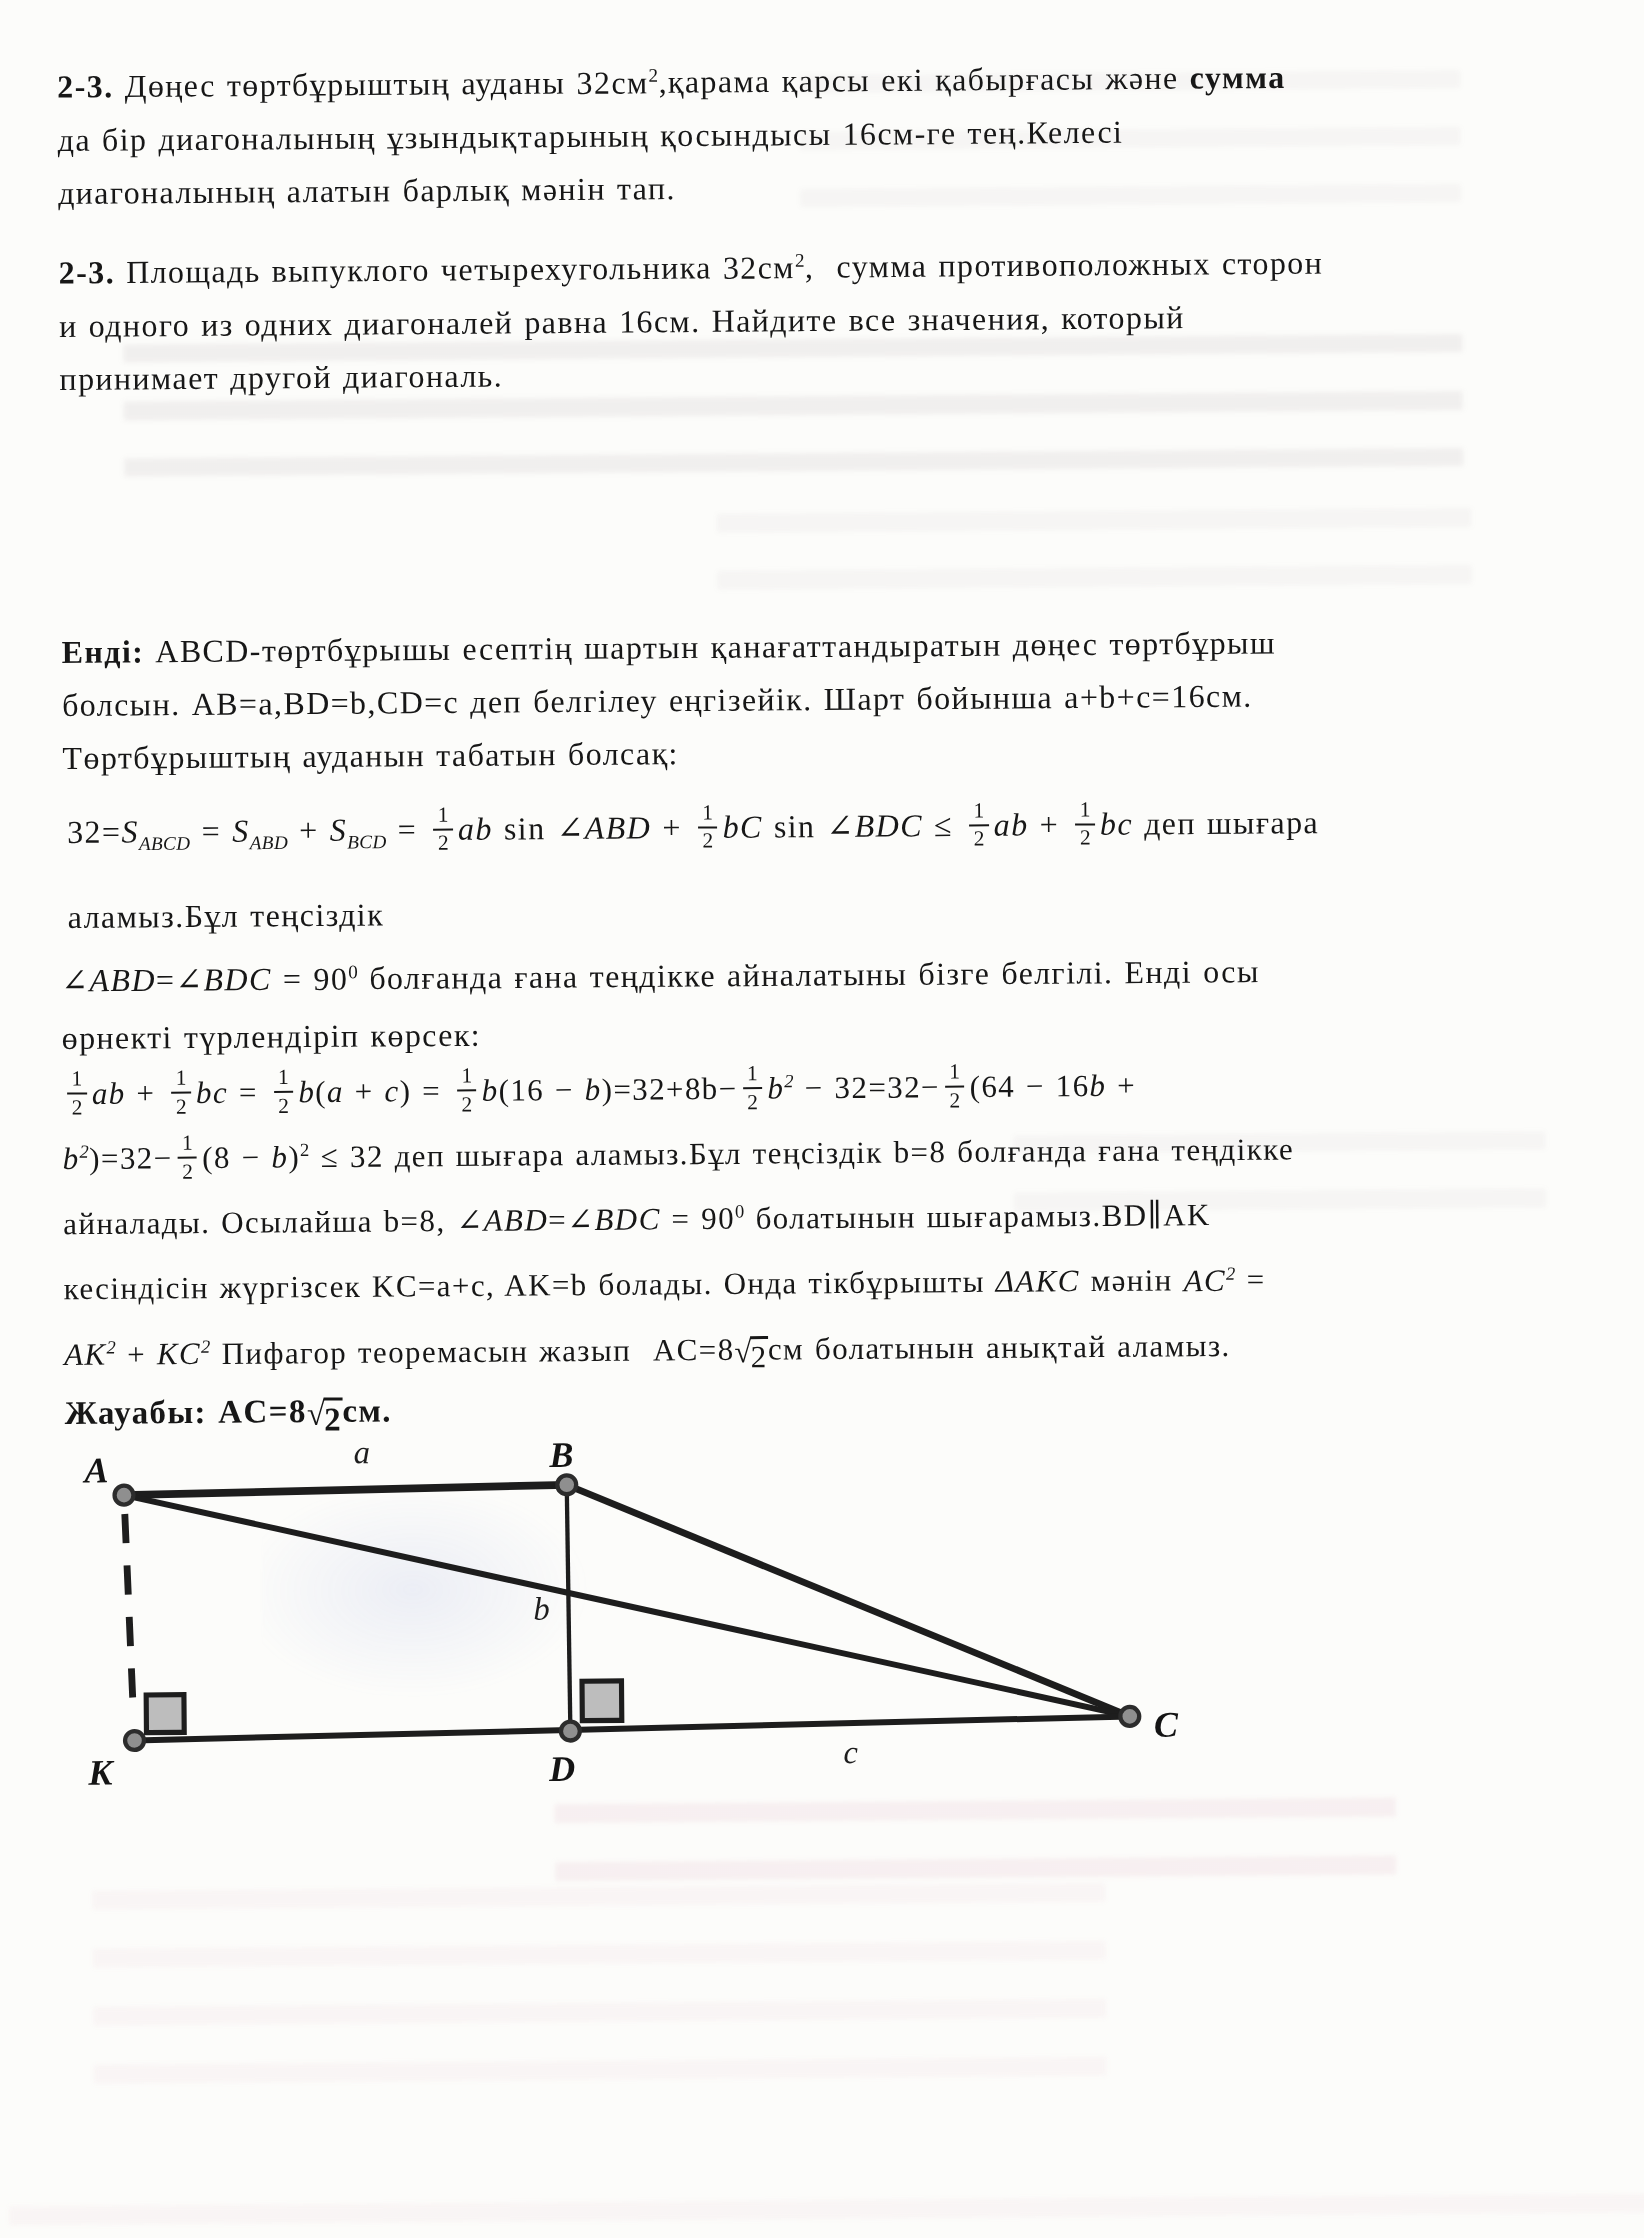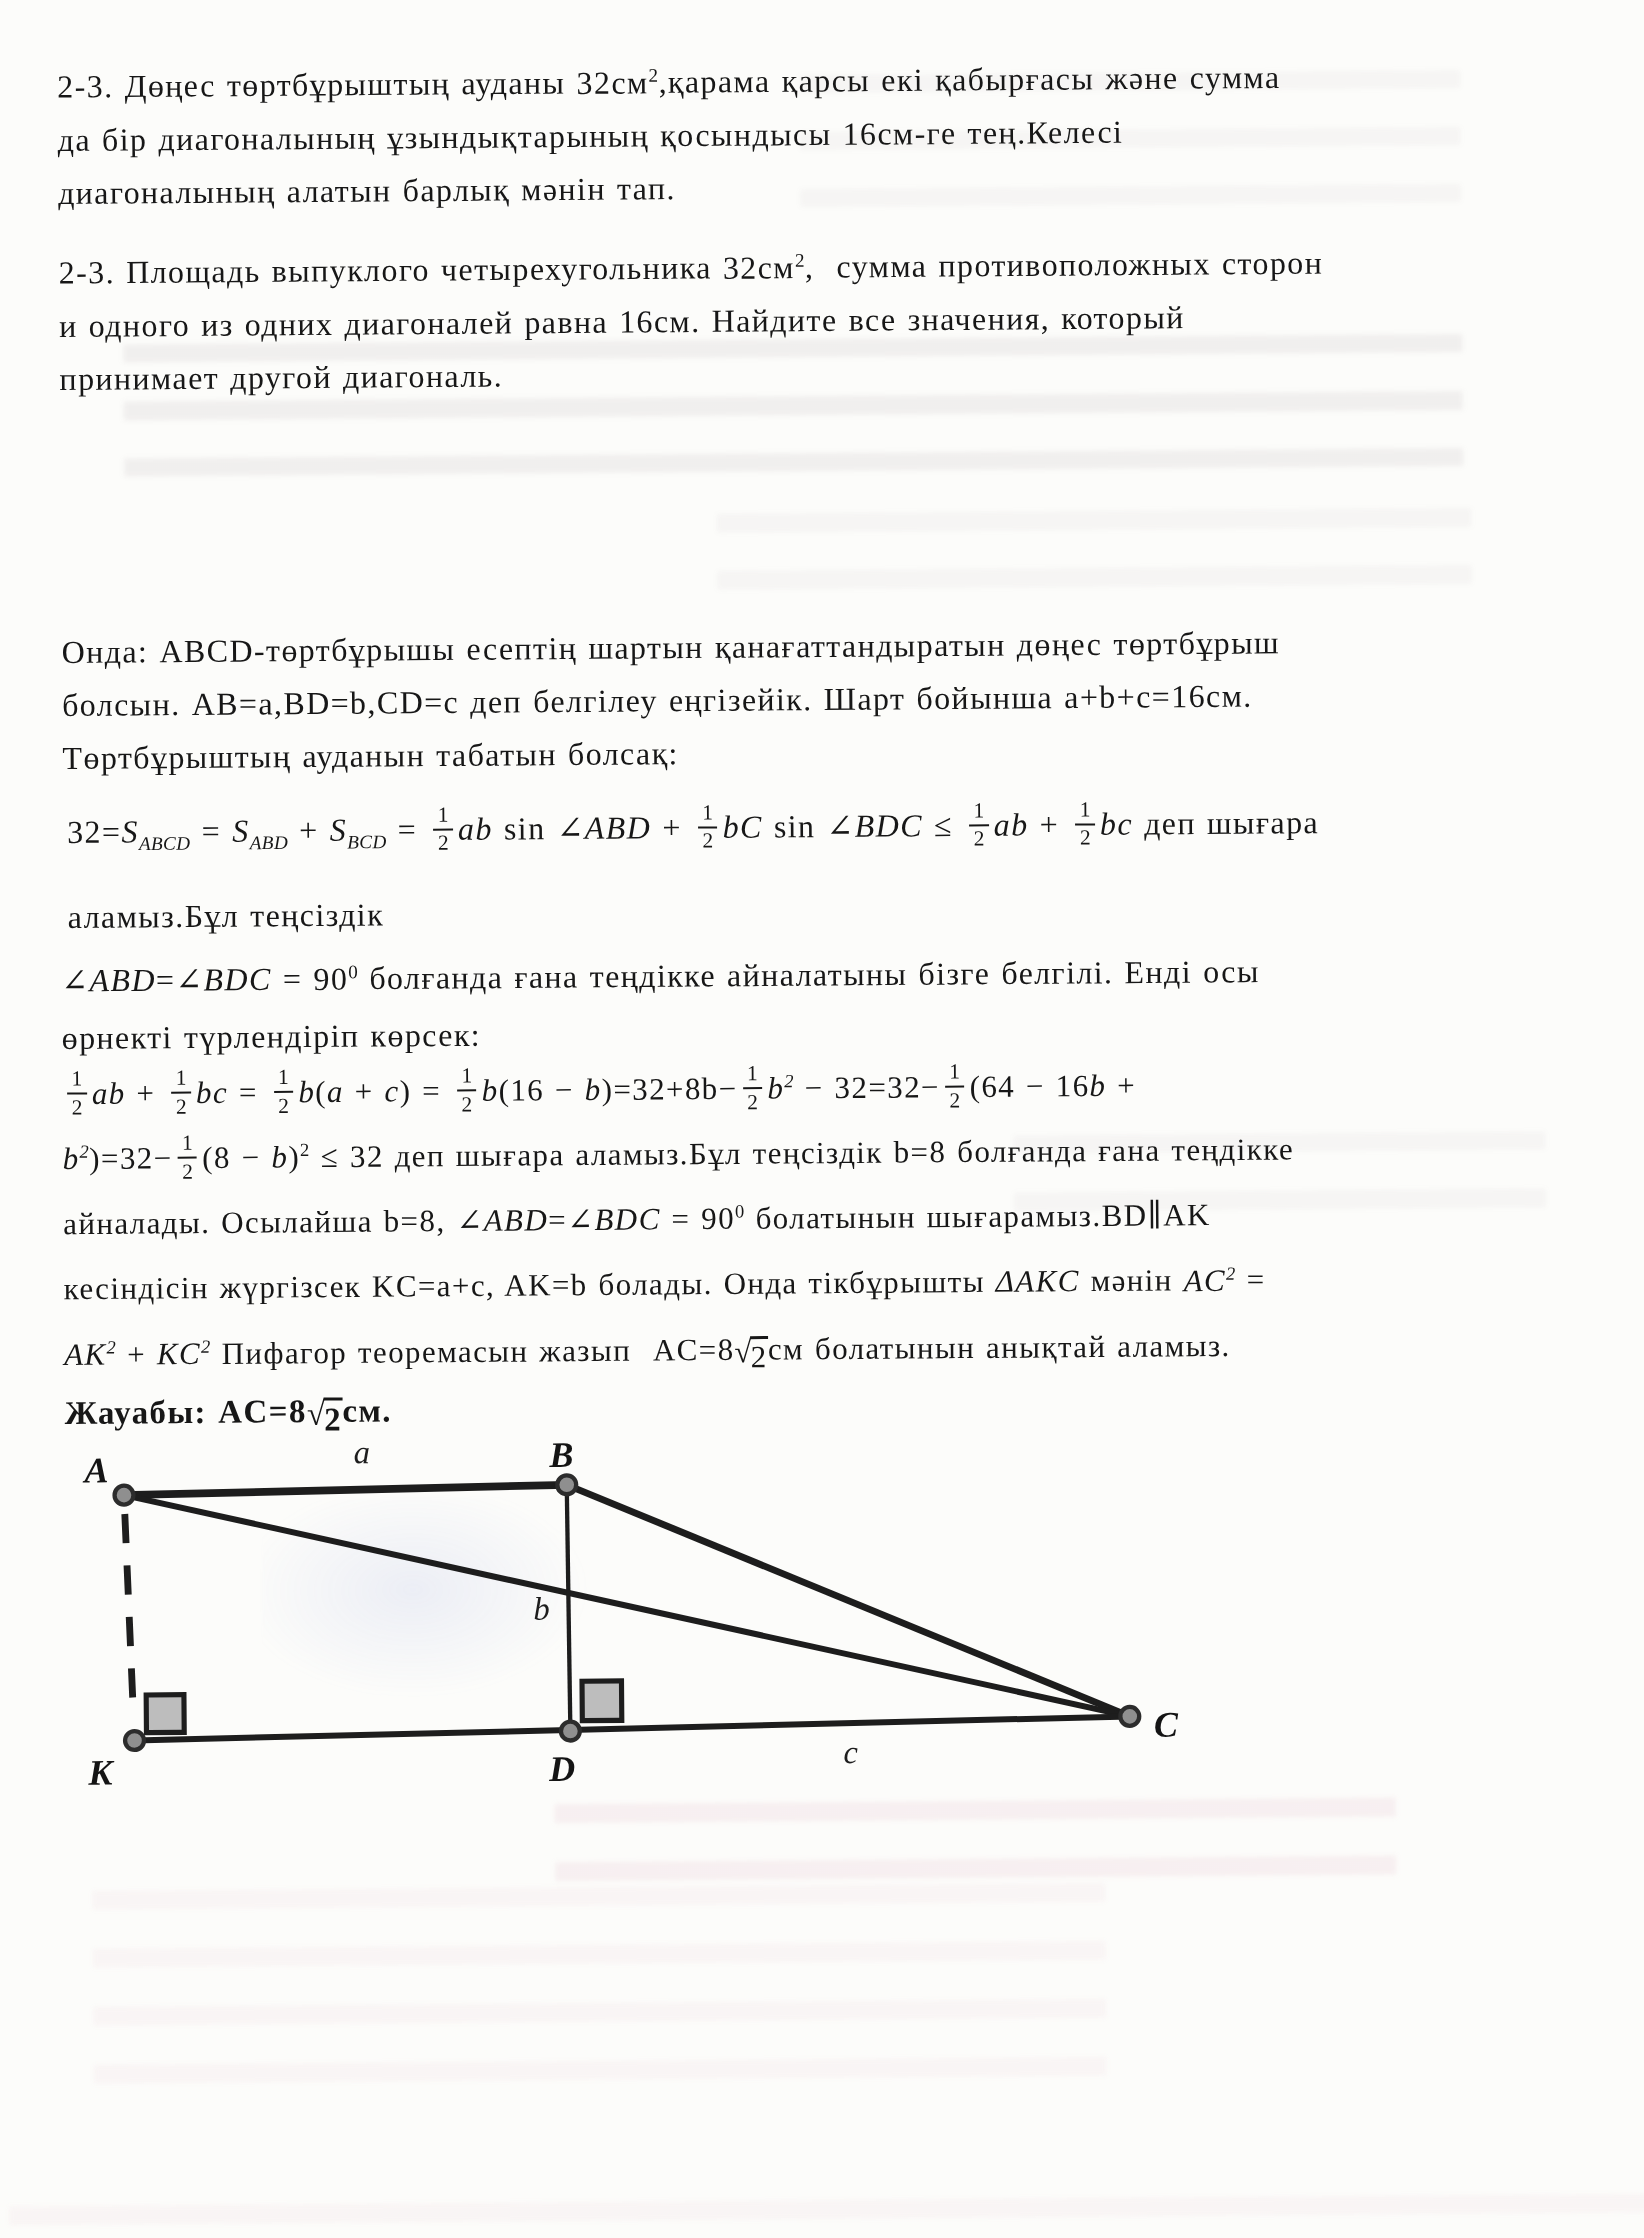--- a/index.html
+++ b/index.html
@@ -10,21 +10,21 @@
     color:#1b1b1b;
   }
   .sheet{position:absolute;inset:0;transform:rotate(-0.45deg);transform-origin:824px 1073px;}
   .para{position:absolute;}
   .line{
     white-space:pre;
     font-size:32px;line-height:53px;
     letter-spacing:1.4px;word-spacing:1.7px;
     color:#171717;
   }
-  .tk-b{font-weight:normal;}
+  .tk-b{font-weight:bold;}
   .tk-i{font-style:italic;}
   .tk-base{}
   .tk-sub{font-size:0.60em;vertical-align:-0.40em;letter-spacing:0.4px;}
   .tk-sup{font-size:0.60em;vertical-align:0.60em;letter-spacing:0.4px;}
   .fr{
     display:inline-flex;flex-direction:column;align-items:center;
     vertical-align:middle;margin:0 5.2px;line-height:1;
     font-size:21.5px;font-style:normal;font-weight:normal;
     transform:translateY(-3.4px);letter-spacing:0;
   }
@@ -83,21 +83,21 @@
     <div class="line"><span class="tk-tx">диагоналының алатын барлық мәнін тап.</span></div>
   </div>
 
   <div class="para" id="p2">
     <div class="line"><span class="tk-b">2-3.</span><span class="tk-tx"> Площадь выпуклого четырехугольника </span><span class="tk-base">32см<span class="tk-sup">2</span></span><span class="tk-tx">,  сумма противоположных сторон</span></div>
     <div class="line"><span class="tk-tx">и одного из одних диагоналей равна 16см. Найдите все значения, который</span></div>
     <div class="line"><span class="tk-tx">принимает другой диагональ.</span></div>
   </div>
 
   <div class="para" id="intro">
-    <div class="line"><span class="tk-b">Онда:</span><span class="tk-tx"> ABCD-төртбұрышы есептің шартын қанағаттандыратын дөңес төртбұрыш</span></div>
+    <div class="line"><span class="tk-b">Енді:</span><span class="tk-tx"> ABCD-төртбұрышы есептің шартын қанағаттандыратын дөңес төртбұрыш</span></div>
     <div class="line"><span class="tk-tx">болсын. AB=a,BD=b,CD=c деп белгілеу еңгізейік. Шарт бойынша a+b+c=16см.</span></div>
     <div class="line"><span class="tk-tx">Төртбұрыштың ауданын табатын болсақ:</span></div>
   </div>
 
   <div class="para" id="f1">
     <div class="line"><span class="tk-tx">32=</span><span class="tk-base tk-i">S<span class="tk-sub">ABCD</span></span><span class="tk-tx"> = </span><span class="tk-base tk-i">S<span class="tk-sub">ABD</span></span><span class="tk-tx"> + </span><span class="tk-base tk-i">S<span class="tk-sub">BCD</span></span><span class="tk-tx"> = </span><span class="fr"><span class="fr-n">1</span><span class="fr-d">2</span></span><span class="tk-i">ab</span><span class="tk-tx"> sin </span><span class="tk-i">∠ABD</span><span class="tk-tx"> + </span><span class="fr"><span class="fr-n">1</span><span class="fr-d">2</span></span><span class="tk-i">bC</span><span class="tk-tx"> sin </span><span class="tk-i">∠BDC</span><span class="tk-tx"> ≤ </span><span class="fr"><span class="fr-n">1</span><span class="fr-d">2</span></span><span class="tk-i">ab</span><span class="tk-tx"> + </span><span class="fr"><span class="fr-n">1</span><span class="fr-d">2</span></span><span class="tk-i">bc</span><span class="tk-tx"> деп шығара</span></div>
     <div class="line"><span class="tk-tx">аламыз.Бұл теңсіздік</span></div>
   </div>
 
   <div class="para" id="angle">

